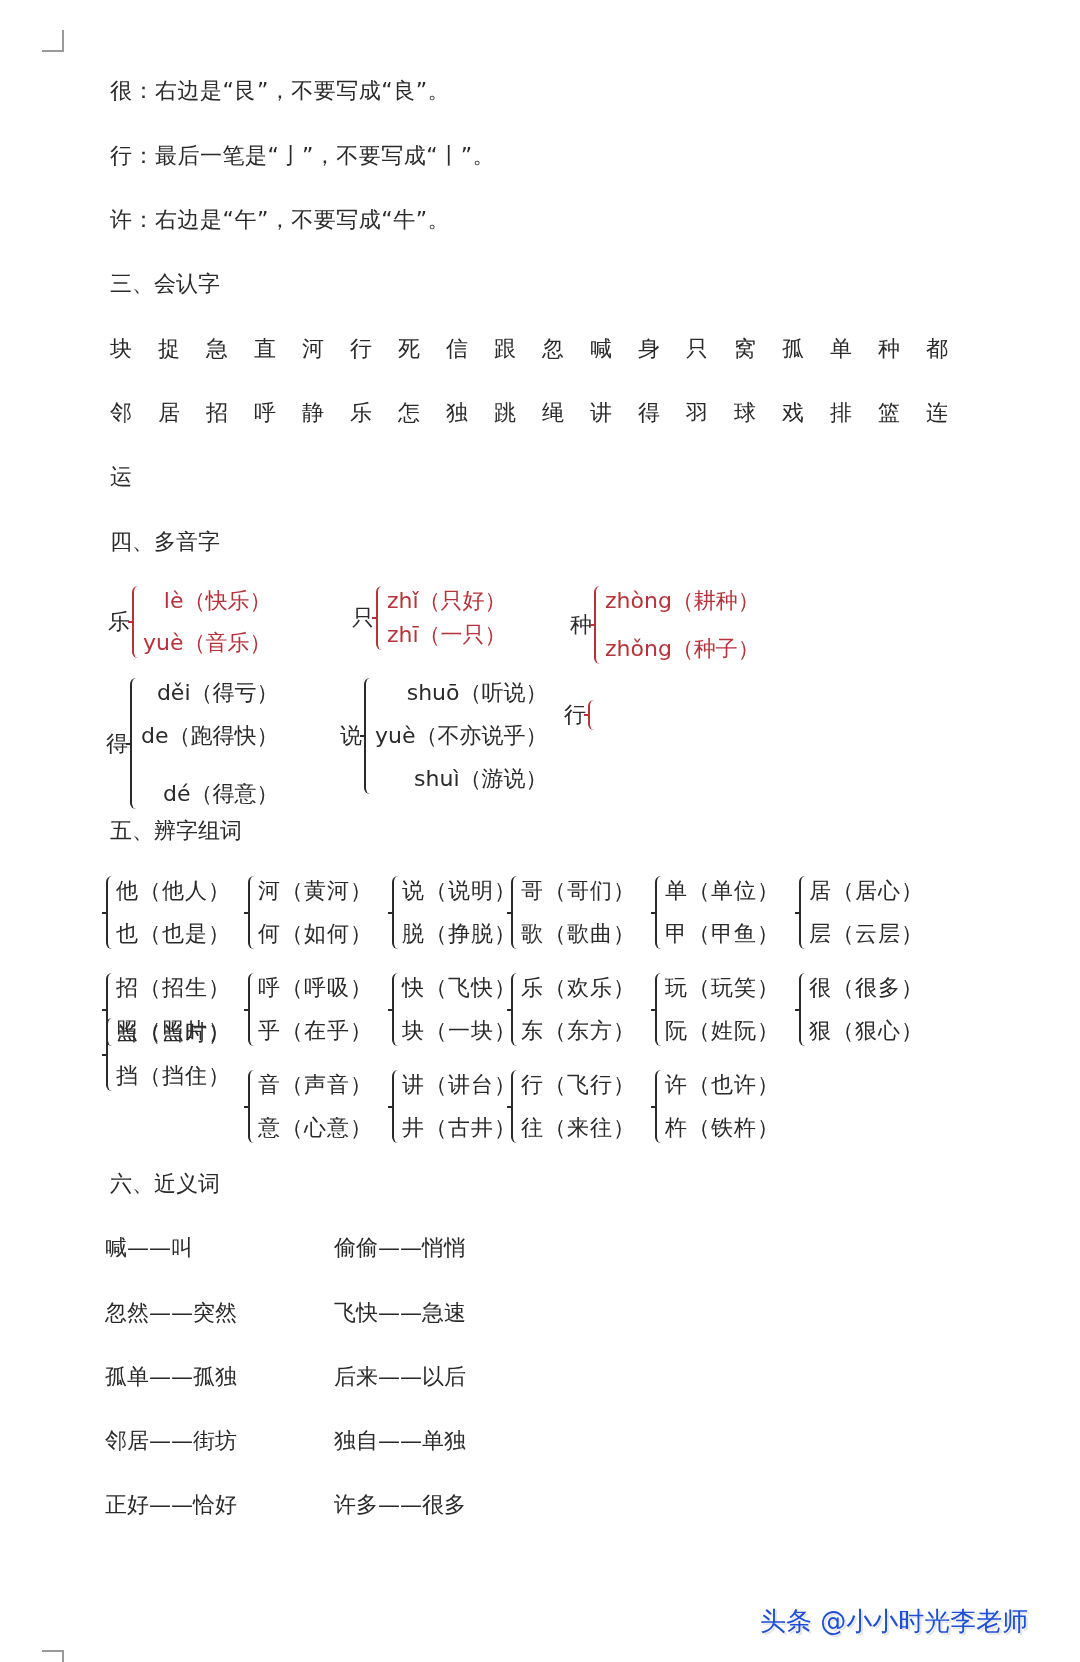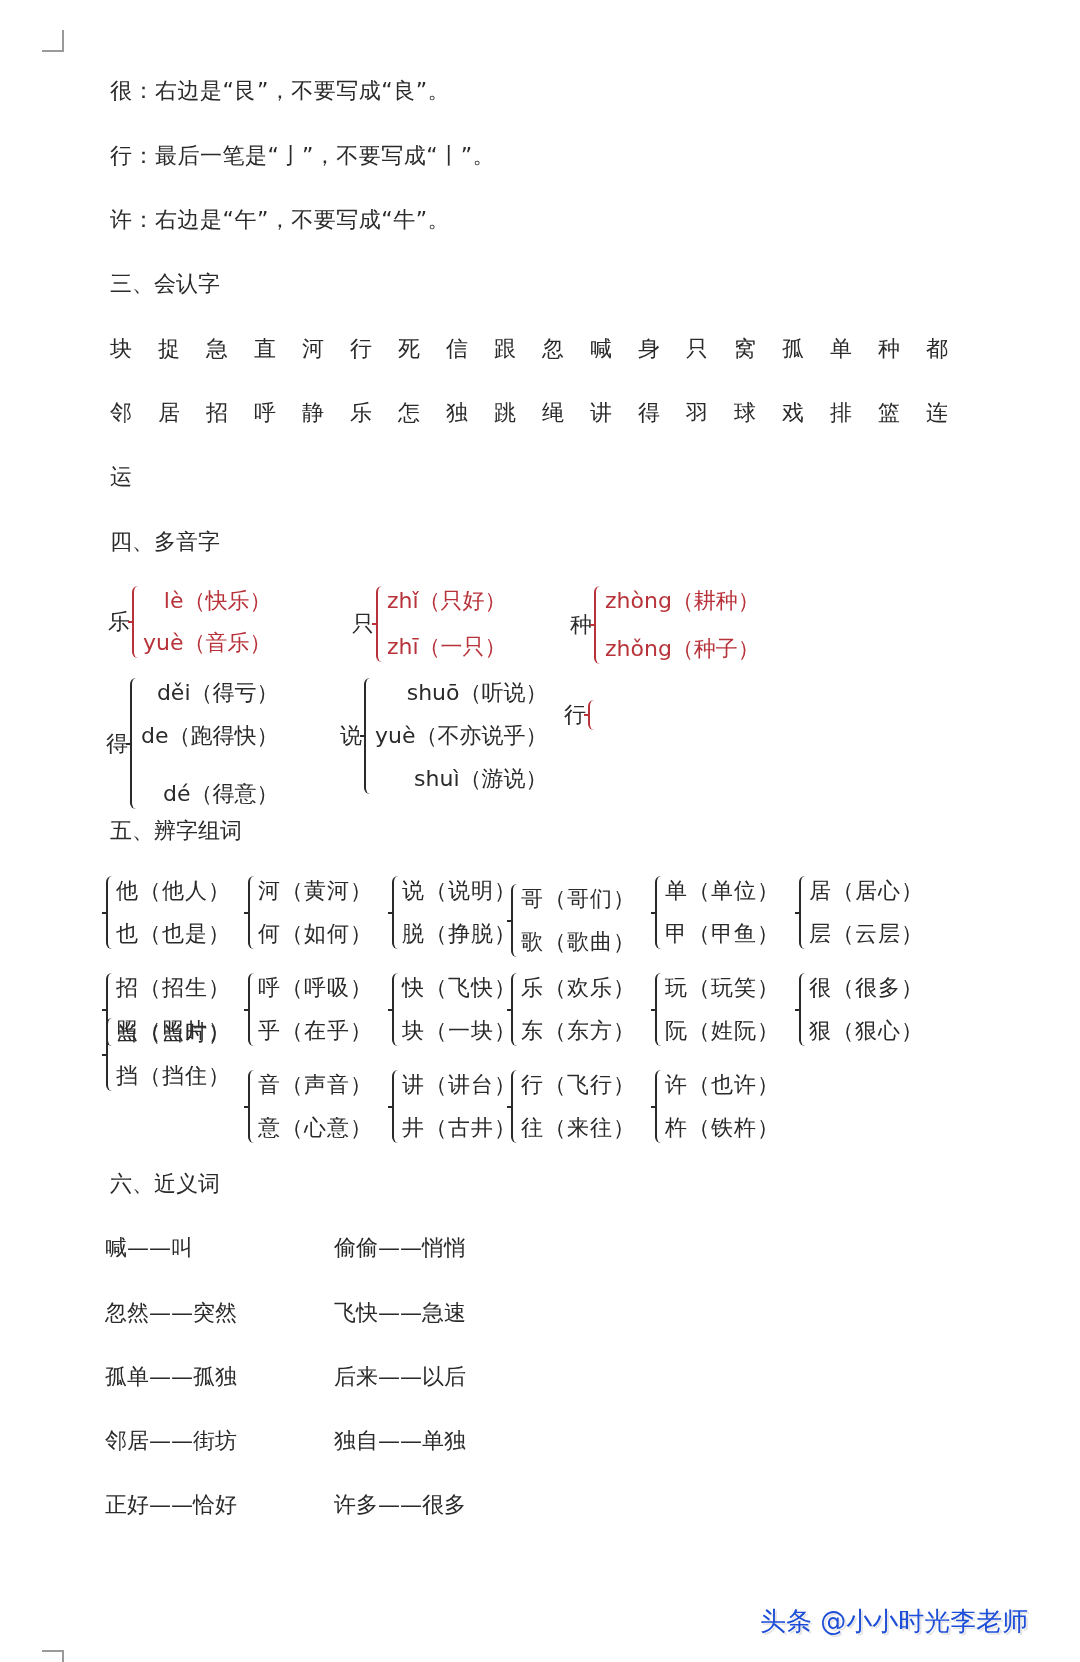--- a/index.html
+++ b/index.html
@@ -218,21 +218,21 @@
   <div class="readings">
     <span class="reading" style="margin-bottom:12px">lè（快乐）</span>
     <span class="reading">yuè（音乐）</span>
   </div>
 </div>
 
 <div class="poly red" style="left:352px; top:586px;">
   <span class="head">只</span>
   <span class="brace"></span>
   <div class="readings">
-    <span class="reading" style="margin-bottom:16px">zhǐ（只好）</span>
+    <span class="reading" style="margin-bottom:4px">zhǐ（只好）</span>
     <span class="reading">zhī（一只）</span>
   </div>
 </div>
 
 <div class="poly red" style="left:570px; top:586px;">
   <span class="head">种</span>
   <span class="brace"></span>
   <div class="readings">
     <span class="reading" style="margin-bottom:18px">zhòng（耕种）</span>
     <span class="reading">zhǒng（种子）</span>
@@ -280,21 +280,21 @@
     <span class="item">何（如何）</span>
   </div>
 </div>
 <div class="pair" style="left:392px; top:876px;">
   <span class="brace"></span>
   <div class="items">
     <span class="item">说（说明）</span>
     <span class="item">脱（挣脱）</span>
   </div>
 </div>
-<div class="pair" style="left:511px; top:876px;margin-top:8px;">
+<div class="pair" style="left:511px; top:876px;">
   <span class="brace"></span>
   <div class="items">
     <span class="item">哥（哥们）</span>
     <span class="item">歌（歌曲）</span>
   </div>
 </div>
 <div class="pair" style="left:655px; top:876px;">
   <span class="brace"></span>
   <div class="items">
     <span class="item">单（单位）</span>

